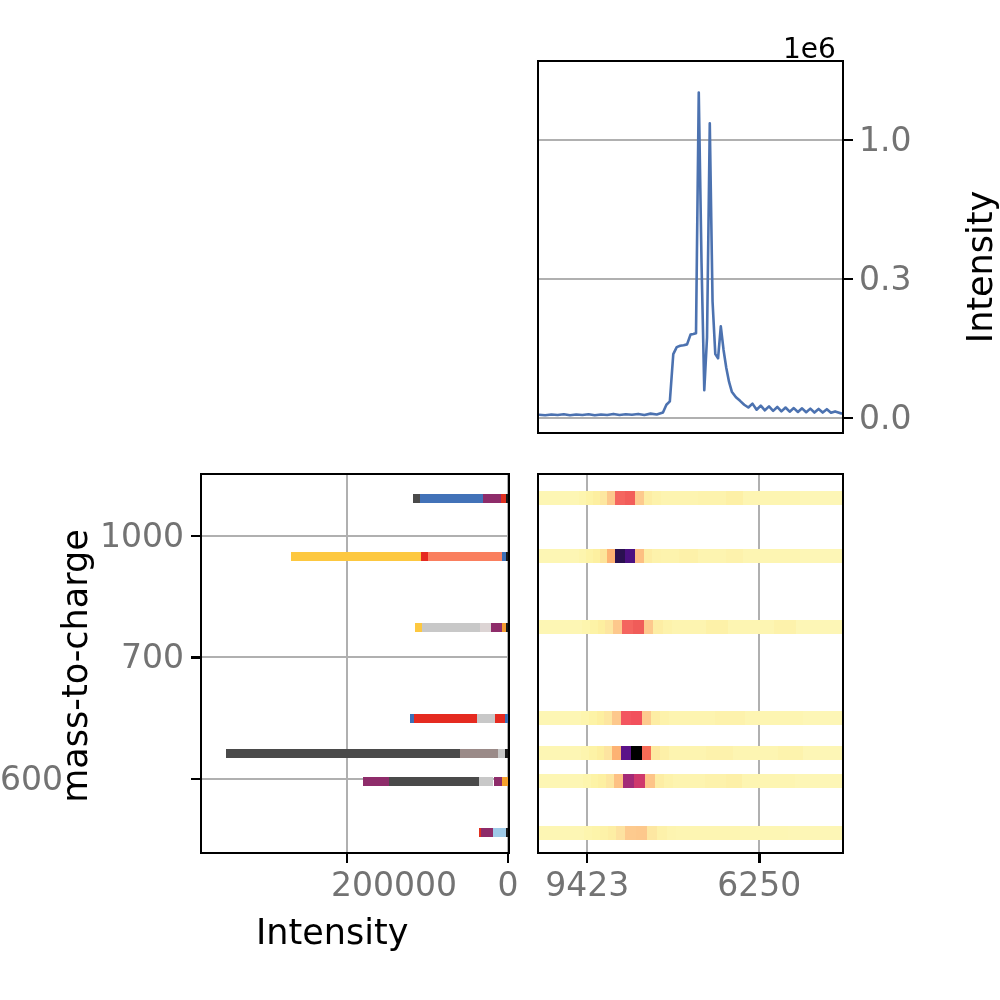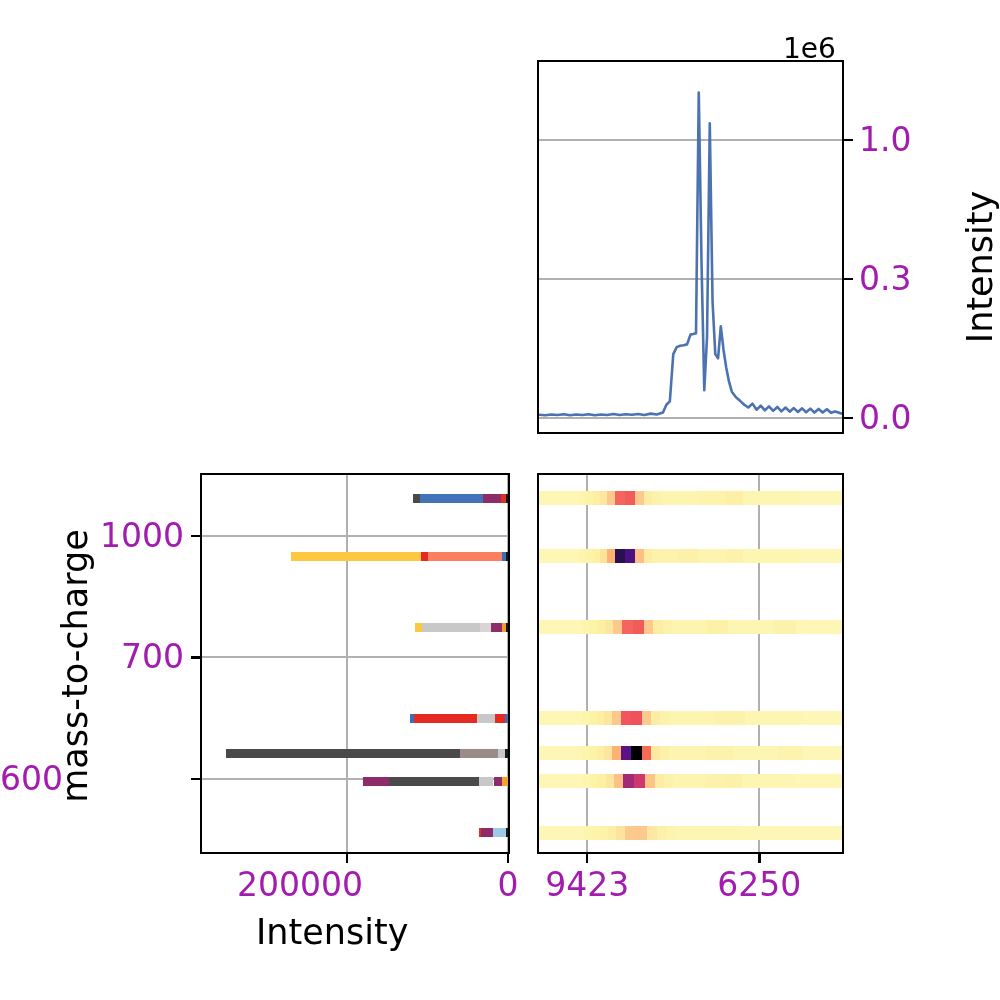--- a/index.html
+++ b/index.html
@@ -3,21 +3,21 @@
 <meta charset="utf-8">
 <style>
   html,body{margin:0;padding:0;background:#ffffff;}
   body{width:1000px;height:1000px;overflow:hidden;
        font-family:"DejaVu Sans","Liberation Sans",sans-serif;color:#000;}
   #root{position:relative;width:1000px;height:1000px;}
 
   .panel{position:absolute;box-sizing:border-box;background:#fff;
          border:2.2px solid #000;overflow:hidden;}
 
-  .tick-label{position:absolute;font-size:33px;color:#a21caf;white-space:nowrap;
+  .tick-label{position:absolute;font-size:33px;color:#737373;white-space:nowrap;
               line-height:1;}
   .axis-title{position:absolute;font-size:35px;color:#000;white-space:nowrap;
               line-height:1;}
   .offset-label{position:absolute;font-size:28px;color:#000;white-space:nowrap;}
 
   .gridline-h{position:absolute;left:0;right:0;height:2px;background:#b0b0b0;}
   .gridline-v{position:absolute;top:0;bottom:0;width:2px;background:#b0b0b0;}
 
   .tickmark-y{position:absolute;width:9px;height:2.2px;background:#000;}
   .tickmark-x{position:absolute;height:9px;width:2.2px;background:#000;}
@@ -106,21 +106,21 @@
   <div id="left-yticks">
       <div class="tickmark-y" style="left: 191px; top: 534.806px;"></div>
       <div class="tick-label" style="left: 0px; top: 518.806px; width: 184px; text-align: right;">1000</div>
       <div class="tickmark-y" style="left: 191px; top: 656.419px;"></div>
       <div class="tick-label" style="left: 0px; top: 640.419px; width: 184px; text-align: right;">700</div>
       <div class="tickmark-y" style="left: 191px; top: 778.032px;"></div>
       <div class="tick-label" style="left: 0px; top: 762.032px; width: 184px; text-align: left;">600</div>
     </div>
   <div id="left-xticks">
       <div class="tickmark-x" style="left: 345.947px; top: 854px;"></div>
-      <div class="tick-label" style="left: 236.947px; top: 868px; width: 220px; text-align: left;">200000</div>
+      <div class="tick-label" style="left: 236.947px; top: 868px; width: 220px; text-align: right;">200000</div>
       <div class="tickmark-x" style="left: 507px; top: 854px;"></div>
       <div class="tick-label" style="left: 398px; top: 868px; width: 220px; text-align: center;">0</div>
     </div>
 
   <div class="vert-title" id="mz-title" style="left:-95px;top:646px;width:340px;text-align:center;">mass-to-charge</div>
 
   <div class="axis-title" id="left-xtitle" style="left:256px;top:915px;">Intensity</div>
 
   <div class="panel" id="right-panel" style="left:537px;top:473px;width:307px;height:381px;">
     <div id="right-grid">

